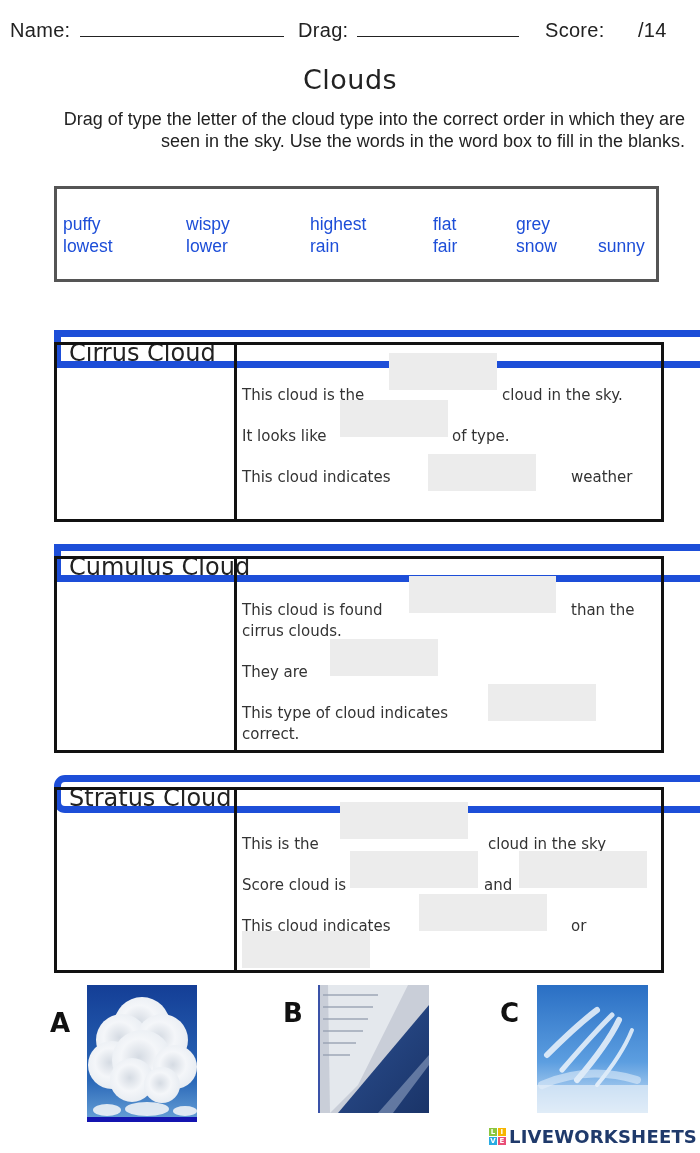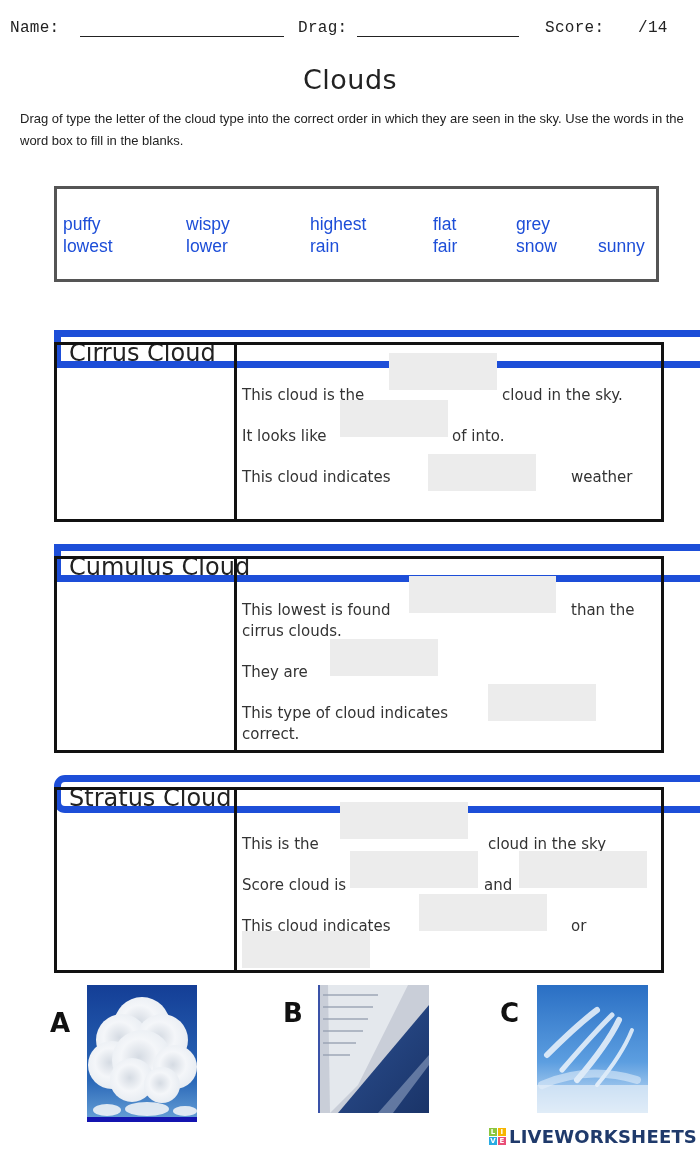--- a/index.html
+++ b/index.html
@@ -1,22 +1,22 @@
 <!DOCTYPE html>
 <html><head>
 <meta charset="utf-8">
 <style>
   html, body { margin:0; padding:0; }
   body { width:700px; height:1153px; background:#ffffff; position:relative; overflow:hidden;
          font-family:"DejaVu Sans", sans-serif; color:#222; }
   .abs { position:absolute; }
-  .hdr-label { font-family:Liberation Mono, monospace; font-size:16px; color:#222; letter-spacing:0.3px; }
+  .hdr-label { font-family:Liberation Sans, sans-serif; font-size:20px; color:#222; letter-spacing:0.3px; }
   .hdr-line { border-bottom:1px solid #222; height:0; }
   .title { font-family:"DejaVu Sans", sans-serif; font-size:27px; font-weight:normal; color:#222; text-align:center; width:700px; left:0; top:64px; letter-spacing:0.5px; }
-  .instructions { left:20px; top:108px; width:665px; font-family:"Liberation Sans", sans-serif; font-size:13px; line-height:22px; color:#222; }
+  .instructions { left:20px; top:108px; width:665px; font-family:"Liberation Sans", sans-serif; font-size:18px; line-height:22px; color:#222;text-align:right; }
   .wordbox { left:54px; top:186px; width:605px; height:96px; border:3px solid #555; box-sizing:border-box; }
   .word { font-family:"Liberation Sans", sans-serif; font-size:17.5px; color:#1d4ed8; }
   .sec-header { left:54px; width:658px; height:38px; border:7px solid #1d4ed8; box-sizing:border-box;margin-top:24px; }
   .sec-header span { position:absolute; left:8px; top:0px; font-family:"DejaVu Sans", sans-serif; font-size:24px; line-height:32px; color:#222; }
   .sec-body { left:54px; width:610px; border:3px solid #111; box-sizing:border-box; }
   .sec-img-cell { position:absolute; left:0; top:0; bottom:0; width:177px; border-right:3px solid #111; }
   .txt { font-family:"DejaVu Sans", sans-serif; font-size:15px; color:#333; line-height:20px;margin-top:12px; }
   .blank { background:#ececec; }
   .letter { font-family:"DejaVu Sans", sans-serif; font-size:26px; font-weight:bold; color:#111; }
   .photo { overflow:hidden; }
@@ -55,32 +55,32 @@
   <span>Cirrus Cloud</span>
 </div>
 <div class="abs sec-body" style="top:342px;height:180px;">
   <div class="sec-img-cell"></div>
 </div>
 <div class="abs txt" style="left:242px;top:373px;">This cloud is the</div>
 <div class="abs blank" style="left:389px;top:353px;width:108px;height:37px;"></div>
 <div class="abs txt" style="left:502px;top:373px;">cloud in the sky.</div>
 <div class="abs txt" style="left:242px;top:414px;">It looks like</div>
 <div class="abs blank" style="left:340px;top:400px;width:108px;height:37px;"></div>
-<div class="abs txt" style="left:452px;top:414px;">of into.</div>
+<div class="abs txt" style="left:452px;top:414px;">of type.</div>
 <div class="abs txt" style="left:242px;top:455px;">This cloud indicates</div>
 <div class="abs blank" style="left:428px;top:454px;width:108px;height:37px;"></div>
 <div class="abs txt" style="left:571px;top:455px;">weather</div>
 
 <div class="abs sec-header" style="top:520px;">
   <span>Cumulus Cloud</span>
 </div>
 <div class="abs sec-body" style="top:556px;height:197px;">
   <div class="sec-img-cell"></div>
 </div>
-<div class="abs txt" style="left:242px;top:588px;">This lowest is found</div>
+<div class="abs txt" style="left:242px;top:588px;">This cloud is found</div>
 <div class="abs blank" style="left:409px;top:576px;width:147px;height:37px;"></div>
 <div class="abs txt" style="left:571px;top:588px;">than the</div>
 <div class="abs txt" style="left:242px;top:609px;">cirrus clouds.</div>
 <div class="abs txt" style="left:242px;top:650px;">They are</div>
 <div class="abs blank" style="left:330px;top:639px;width:108px;height:37px;"></div>
 <div class="abs txt" style="left:242px;top:691px;">This type of cloud indicates</div>
 <div class="abs blank" style="left:488px;top:684px;width:108px;height:37px;"></div>
 <div class="abs txt" style="left:242px;top:712px;">correct.</div>
 
 <div class="abs sec-header" style="top:751px;border-radius:11px;">

